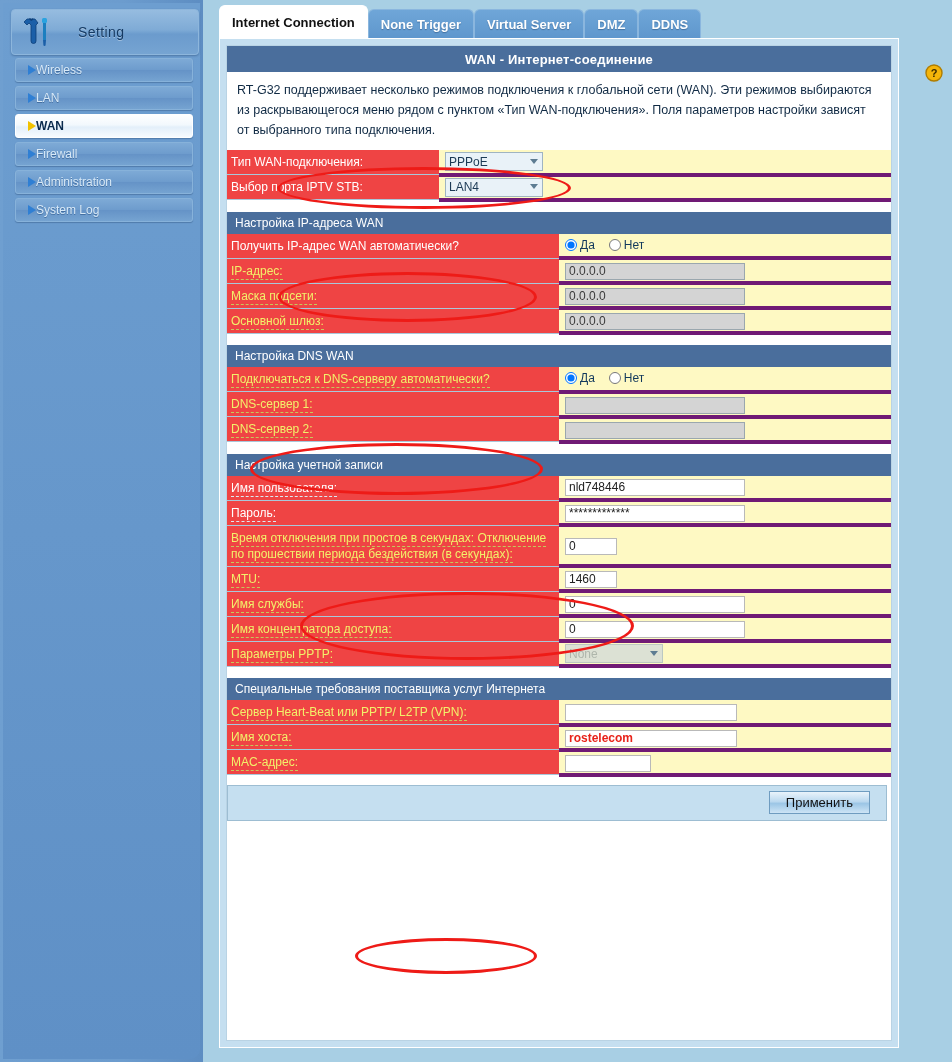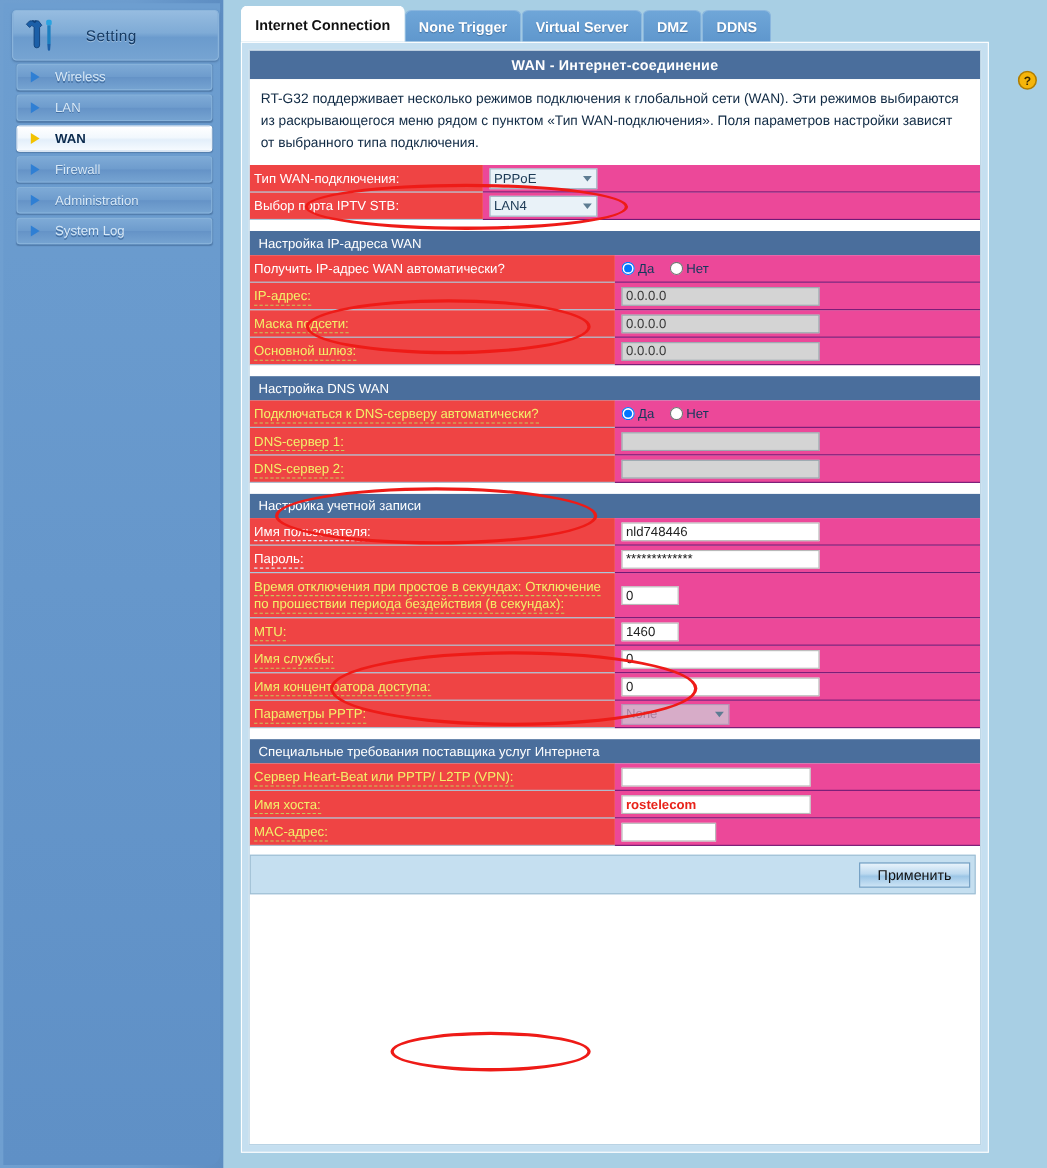--- a/index.html
+++ b/index.html
@@ -48,21 +48,21 @@
     box-shadow: 0 1px 1px rgba(20,50,90,.3);
     cursor: pointer;
   }
   .menu-item .arrow {
     width: 0; height: 0; flex: none; margin-left: 12px;
     border-left: 8px solid #2f7fd4;
     border-top: 5px solid transparent;
     border-bottom: 5px solid transparent;
   }
   .menu-item .mlabel {
-    margin-left: 14px; font-size: 12px; color: #d8e9f7;
+    margin-left: 0; font-size: 12px; color: #d8e9f7;
     text-shadow: 0 1px 0 rgba(30,70,120,.5);
   }
   .menu-item.active {
     background: linear-gradient(to bottom, #ffffff 0%, #f2f8fd 45%, #e3effa 55%, #f7fbff 100%);
     border: 1px solid #ffffff;
   }
   .menu-item.active .arrow { border-left-color: #f2c200; }
   .menu-item.active .mlabel {
     color: #0a2a4d; font-weight: bold; text-shadow: none;
   }
@@ -140,24 +140,24 @@
     border-bottom: 1px solid #a9c7da;
     line-height: 16px;
   }
   .lab span.u {
     border-bottom: 1px dashed #dfe9f2;
     padding-bottom: 1px;
   }
   .lab.dim { color: #f2f06a; }
   .lab.dim span.u { border-bottom-color: #c7c75b; }
   .val {
-    background: #ec4899;
+    background: #fef9c3;
     padding: 0 6px !important;
     vertical-align: middle;
-    border-bottom: 1px solid #701a75;
+    border-bottom: 4px solid #701a75;
   }
   .sep-row td { height: 10px; background: #ffffff; border: none; }
 
   input.txt {
     font-family: "Liberation Sans", sans-serif;
     font-size: 12px;
     height: 17px; line-height: 17px;
     padding: 0 3px;
     border: 1px solid #b9b9b9;
     background: #ffffff;
@@ -193,21 +193,21 @@
   .radio-wrap { font-size: 12px; color: #12395c; display: flex; align-items: center; gap: 4px; }
   .radio-wrap label { margin-right: 10px; display: inline-flex; align-items: center; gap: 3px; }
   input[type=radio] { width: 12px; height: 12px; margin: 0; }
 
   .apply-bar {
     margin: 8px 4px 0 0;
     background: #c5dff0;
     border: 1px solid #9dbdd2;
     height: 34px;
     display: flex; align-items: center; justify-content: flex-end;
-    padding-right: 4px;
+    padding-right: 16px;
   }
   .apply-btn {
     font-family: "Liberation Sans", sans-serif;
     font-size: 13px; color: #111111;
     padding: 3px 16px;
     background: linear-gradient(to bottom, #e9f3fb 0%, #bcd9ef 45%, #9cc6e6 55%, #cde4f5 100%);
     border: 1px solid #6f9cc0;
     cursor: pointer;
   }
 

